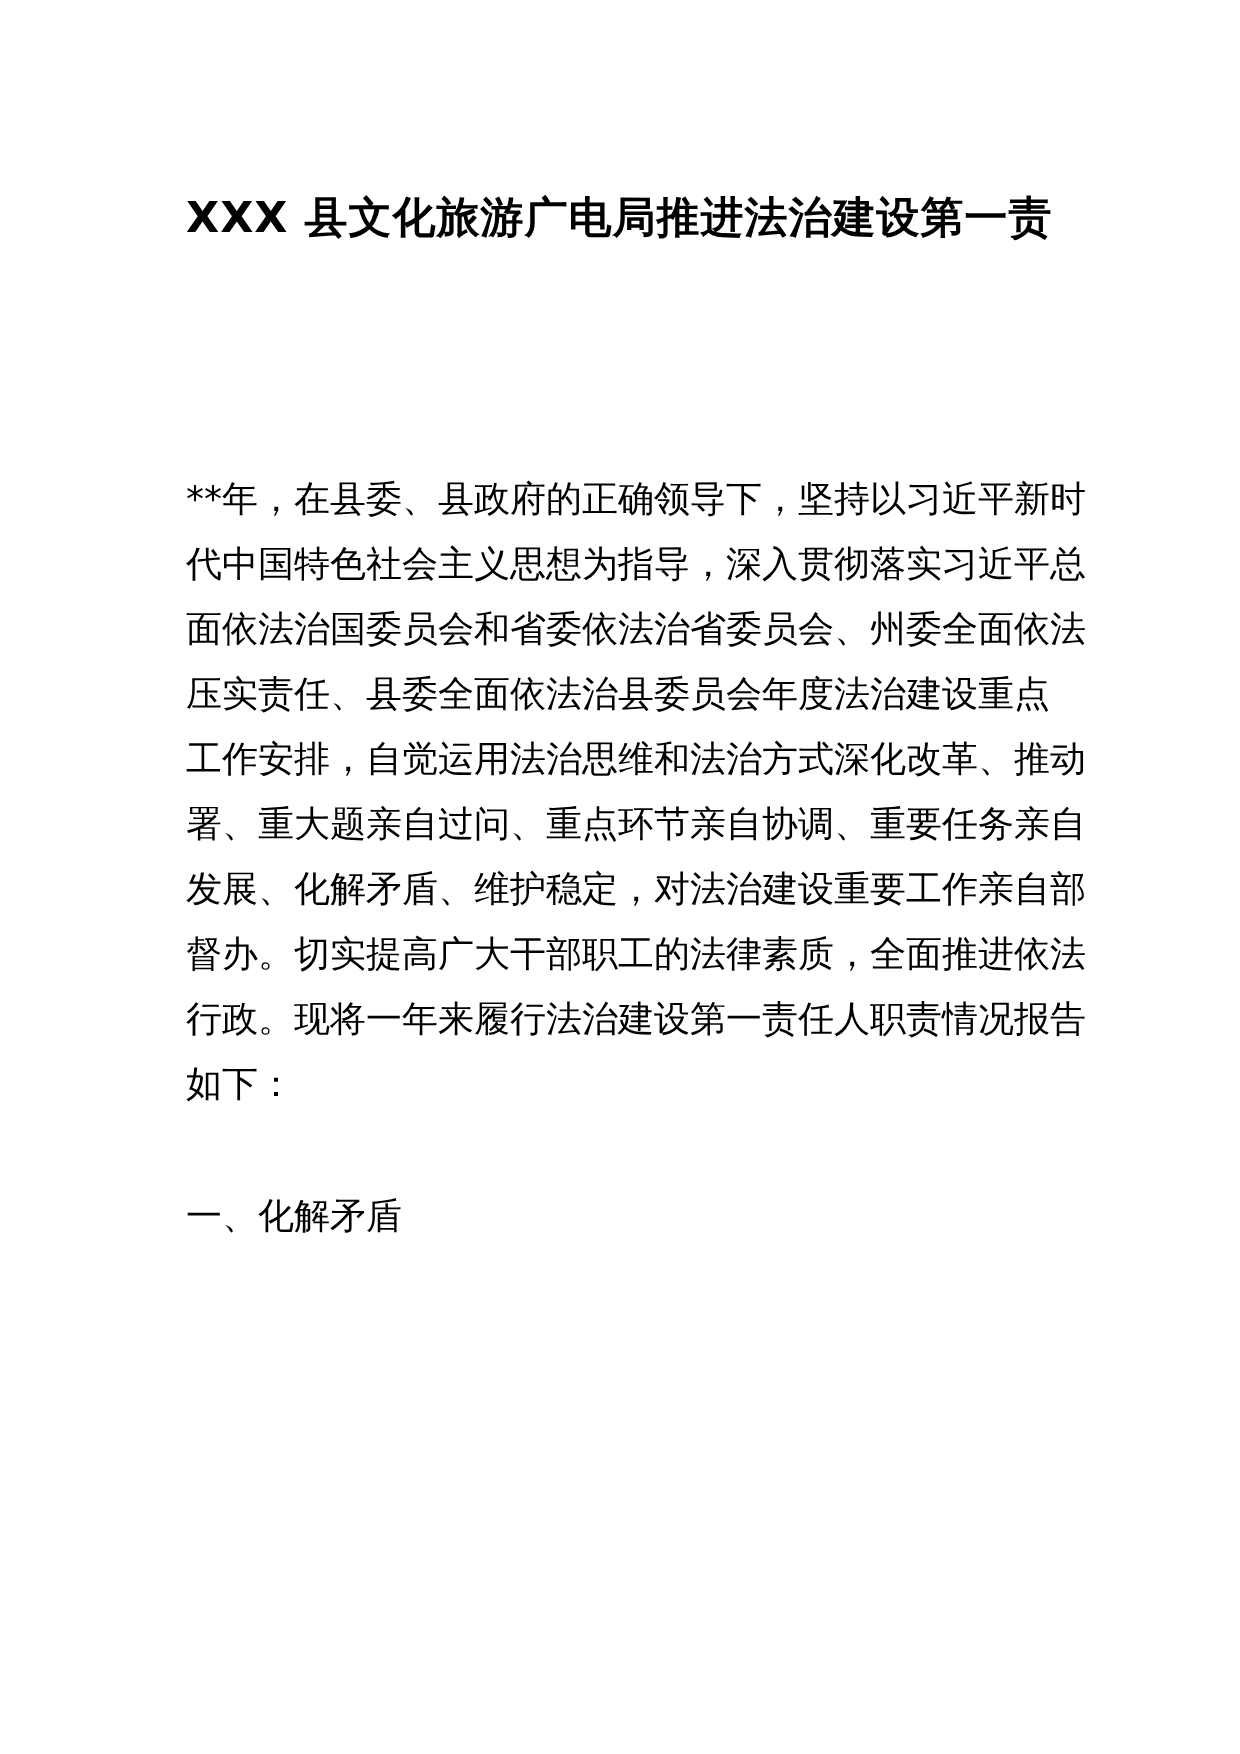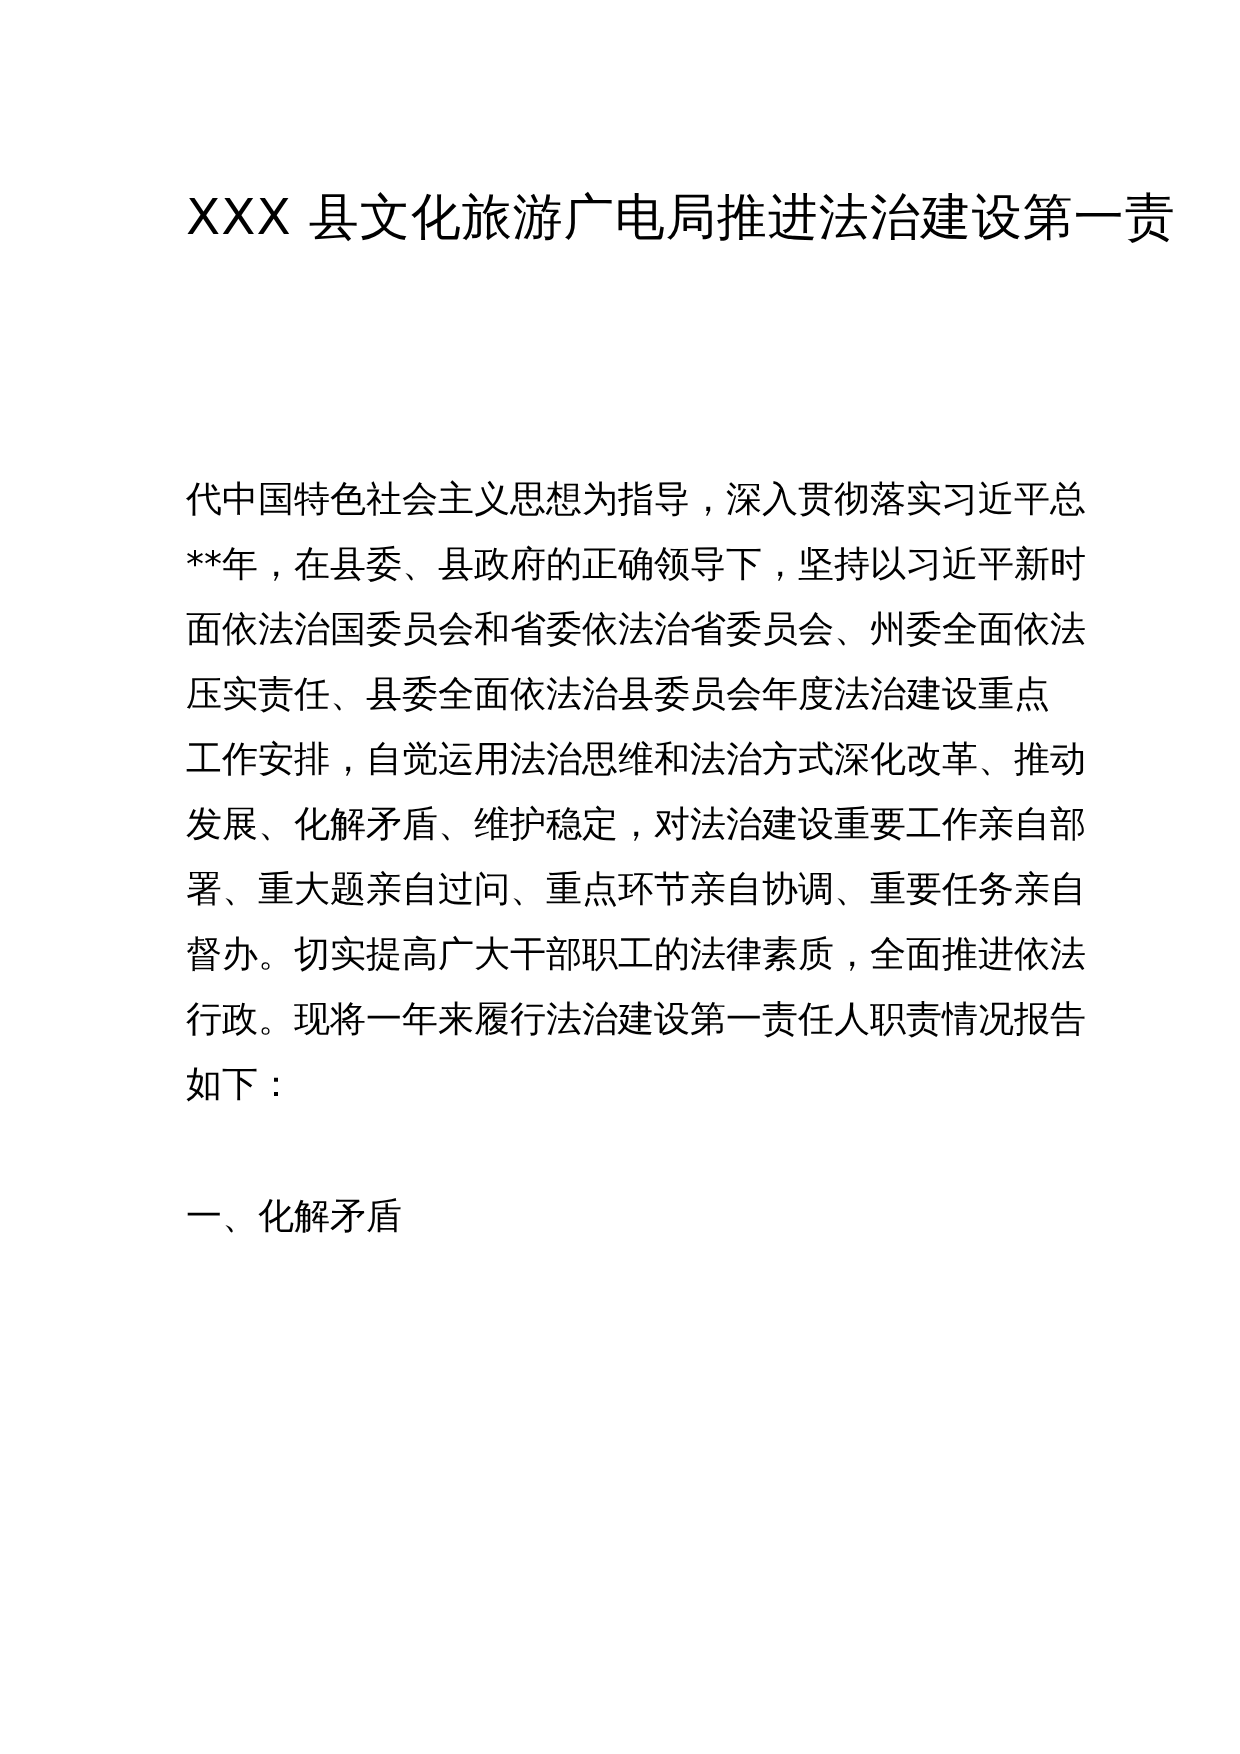--- a/index.html
+++ b/index.html
@@ -17,22 +17,22 @@
     overflow: hidden;
     box-sizing: border-box;
     padding-left: 186px;
     padding-right: 193px;
   }
   .title-block {
     margin-top: 150px;
     text-align: center;
   }
   .title-line {
-    font-size: 50px;
-    font-weight: 400;
+    font-size: 43px;
+    font-weight: 700;
     line-height: 135px;
     white-space: nowrap;
     letter-spacing: 1px;
   }
   .paragraph {
     margin-top: 181px;
   }
   .body-line {
     font-size: 36px;
     line-height: 65px;
@@ -49,27 +49,27 @@
 </head>
 <body>
 
 <div class="page">
 
   <div class="title-block">
     <div class="title-line">XXX 县文化旅游广电局推进法治建设第一责</div>
   </div>
 
   <div class="paragraph">
+    <div class="body-line">**年，在县委、县政府的正确领导下，坚持以习近平新时</div>
     <div class="body-line">代中国特色社会主义思想为指导，深入贯彻落实习近平总</div>
-    <div class="body-line">**年，在县委、县政府的正确领导下，坚持以习近平新时</div>
     <div class="body-line">面依法治国委员会和省委依法治省委员会、州委全面依法</div>
     <div class="body-line">压实责任、县委全面依法治县委员会年度法治建设重点</div>
     <div class="body-line">工作安排，自觉运用法治思维和法治方式深化改革、推动</div>
+    <div class="body-line">署、重大题亲自过问、重点环节亲自协调、重要任务亲自</div>
     <div class="body-line">发展、化解矛盾、维护稳定，对法治建设重要工作亲自部</div>
-    <div class="body-line">署、重大题亲自过问、重点环节亲自协调、重要任务亲自</div>
     <div class="body-line">督办。切实提高广大干部职工的法律素质，全面推进依法</div>
     <div class="body-line">行政。现将一年来履行法治建设第一责任人职责情况报告</div>
     <div class="body-line">如下：</div>
   </div>
 
   <div class="body-line section-heading">一、化解矛盾</div>
 
 
 </div>
 

